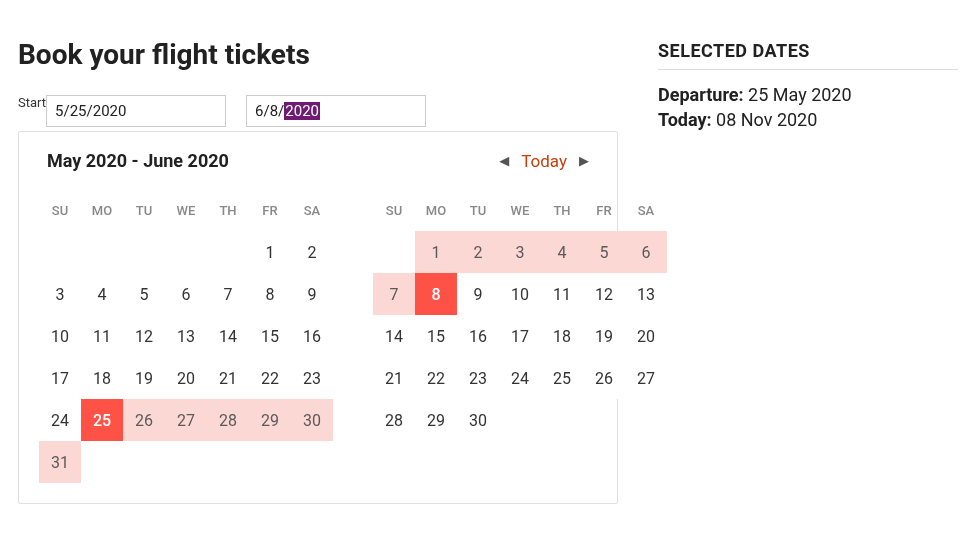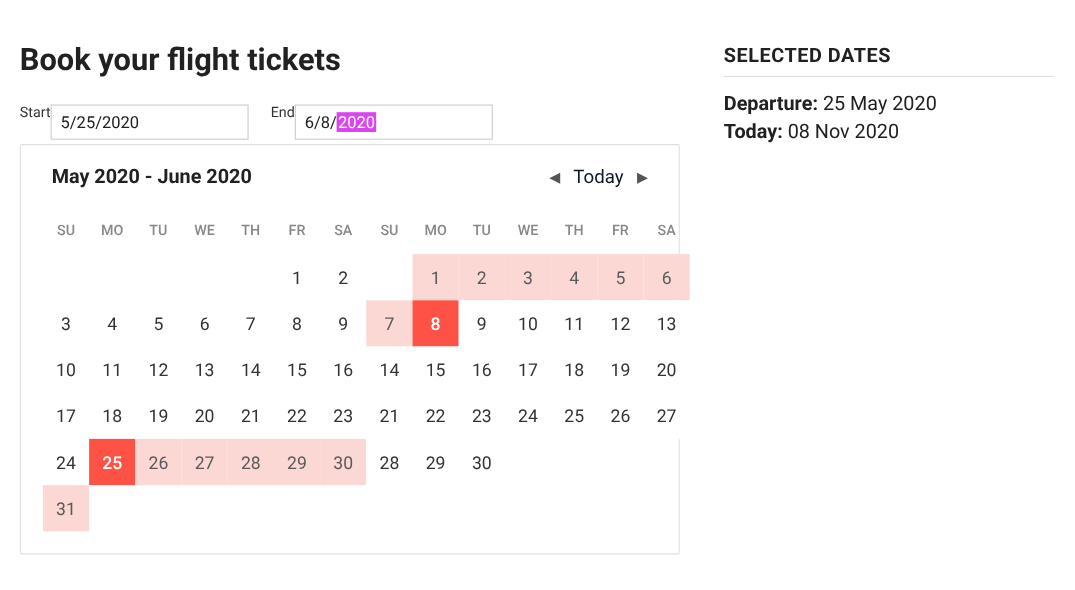--- a/index.html
+++ b/index.html
@@ -26,40 +26,40 @@
     border: 1px solid #ccc;
     height: 32px;
     width: 180px;
     padding: 0 8px;
     font-size: 15px;
     display: flex;
     align-items: center;
     background: #fff;
     cursor: text;
   }
-  .sel-orange { background: #d946ef; color: #fff; padding: 0 1px; }
+  .sel-orange { background: #701a75; color: #fff; padding: 0 1px; }
   .cal-popup {
     border: 1px solid #e0e0e0;
     border-radius: 2px;
     width: 600px;
     padding: 18px 20px 20px 20px;
     margin-top: 4px;
     box-shadow: 0 0 0 rgba(0,0,0,0);
   }
   .cal-header {
     display: flex;
     justify-content: space-between;
     align-items: center;
     margin: 0 8px 18px 8px;
   }
   .cal-title { font-size: 18px; font-weight: 700; }
   .cal-nav { display: flex; align-items: center; gap: 12px; }
   .nav-arrow { font-size: 13px; color: #555; cursor: pointer; user-select: none; }
-  .today-btn { color: #0f172a; font-size: 17px; cursor: pointer; }
-  .months { display: flex; }
+  .today-btn { color: #c2410c; font-size: 17px; cursor: pointer; }
+  .months { display: flex; gap: 40px; }
   .month { }
   .grid {
     display: grid;
     grid-template-columns: repeat(7, 42px);
     grid-auto-rows: 42px;
   }
   .dow {
     font-size: 13px;
     color: #888;
     display: flex;
@@ -93,21 +93,20 @@
     <h1>Book your flight tickets</h1>
 
     <div class="inputs">
       <div class="field">
         <span class="field-label">Start</span>
         <div class="field-input">
           <span>5/25/2020</span>
         </div>
       </div>
       <div class="field">
-        <span class="field-label">End</span>
         <div class="field-input">
           <span>6/8/</span>
             <span class="sel-orange">2020</span>
         </div>
       </div>
     </div>
 
     <div class="cal-popup">
       <div class="cal-header">
         <div class="cal-title">May 2020 - June 2020</div>

